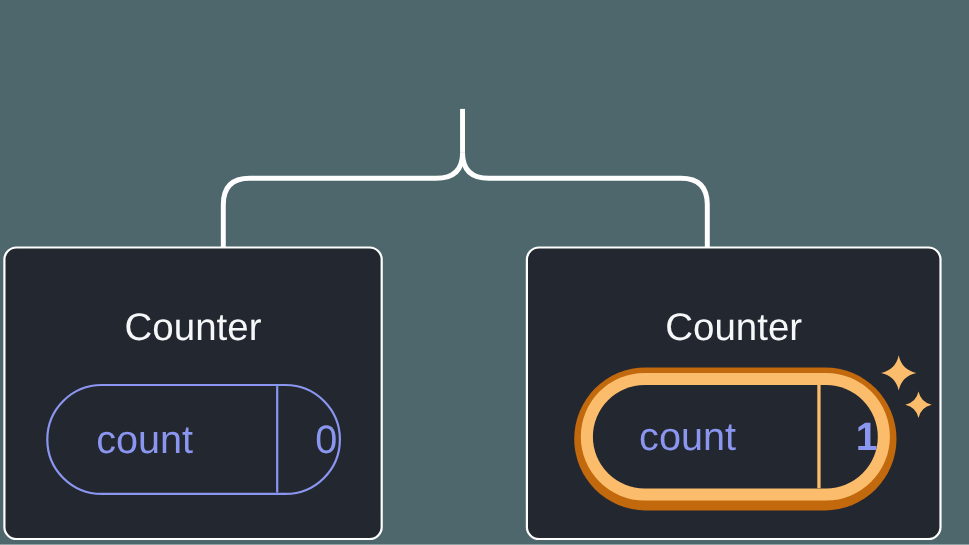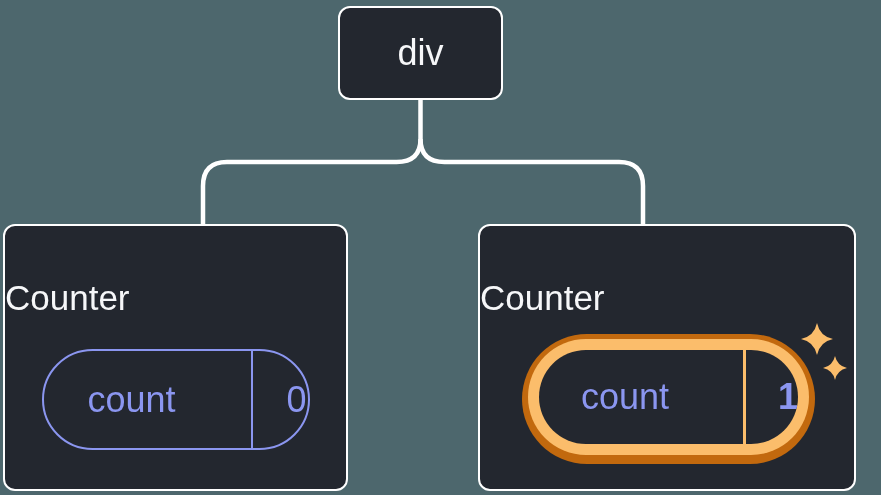--- a/index.html
+++ b/index.html
@@ -45,20 +45,21 @@
     color: var(--title-text);
     font-size: 36px;
   }
 
   .node-counter-left  { left: 3px;   top: 224px; width: 345px; height: 267px; }
   .node-counter-right { left: 478px; top: 224px; width: 378px; height: 267px; }
 
   .node-title {
     position: absolute;
     top: 50px; left: 0; right: 0;
+    text-align: center;
     color: var(--title-text);
     font-size: 35px;
     line-height: 44px;
   }
 
   .pill {
     display: flex;
     align-items: stretch;
     border-radius: 999px;
     font-size: 36px;
@@ -121,23 +122,20 @@
 <body>
 
 <div class="canvas">
 
   <svg class="connectors" viewBox="0 0 881 495" fill="none">
     <path d="M420.5 99 V139" stroke="var(--connector)" stroke-width="4.5"></path>
     <path d="M420.5 139 Q420.5 162 396.5 162 H227 Q203 162 203 186 V226" stroke="var(--connector)" stroke-width="4.5"></path>
     <path d="M420.5 139 Q420.5 162 444.5 162 H619 Q643 162 643 186 V226" stroke="var(--connector)" stroke-width="4.5"></path>
   </svg>
 
-  <div class="node node-root">
-    <span>div</span>
-  </div>
 
   <div class="node node-counter-left">
     <div class="node-title">Counter</div>
     <div class="pill pill-plain">
       <span class="pill-name">count</span>
       <span class="pill-divider"></span>
       <span class="pill-value">0</span>
     </div>
   </div>
 

